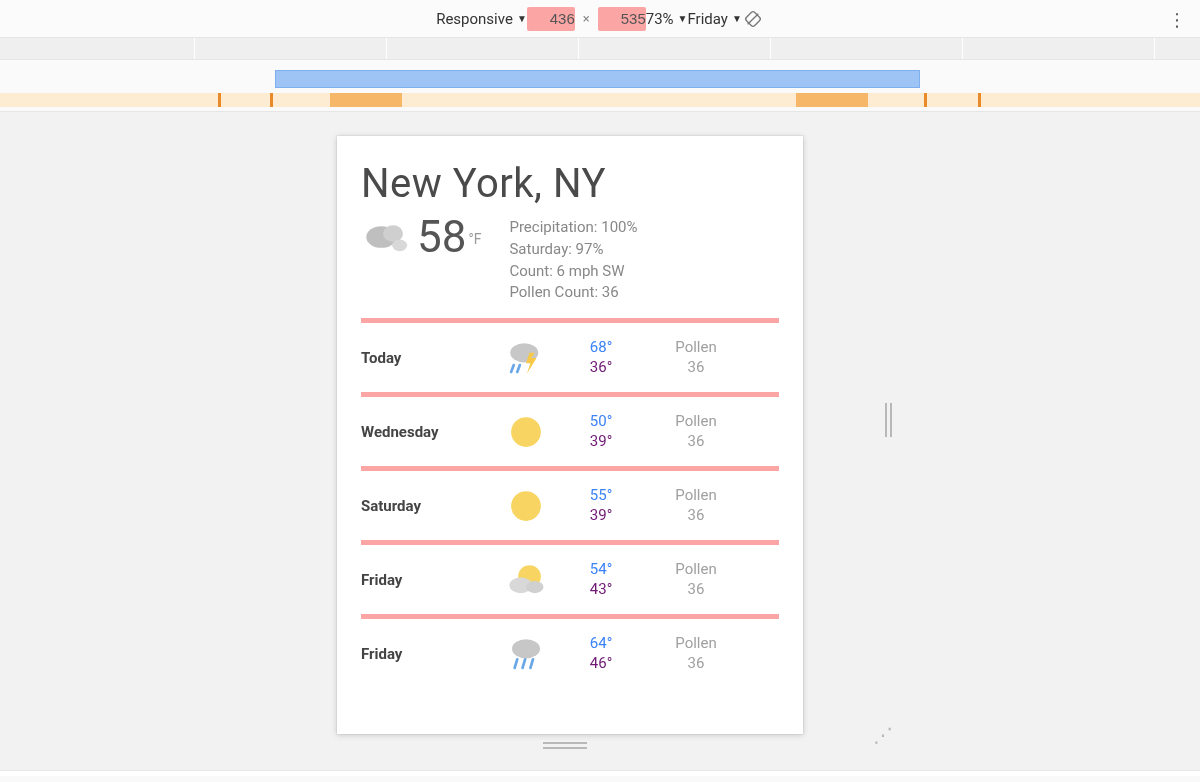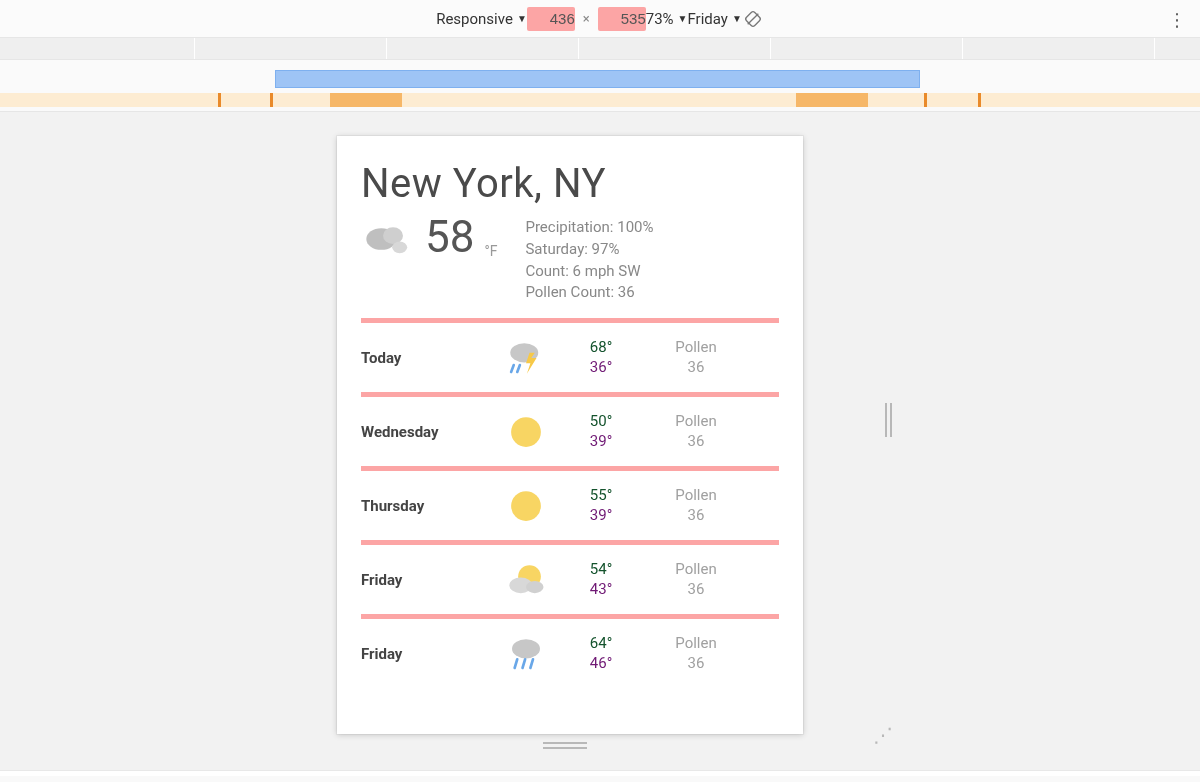--- a/index.html
+++ b/index.html
@@ -109,37 +109,37 @@
   
   .card { padding: 18px 24px 0 24px; }
   .loc {
     font-size: 40px; font-weight: 400; color: #4a4a4a; letter-spacing: 0.5px;
     margin-top: 6px;
   }
   .datecond { margin-top: 8px; font-size: 15px; color: #777; line-height: 1.35; }
   .current {
     display: flex; gap: 28px; margin-top: 4px; align-items:flex-start;
   }
-  .cur-left { display:flex; align-items:flex-end; gap:10px; }
+  .cur-left { display:flex; align-items:center; gap:2px; }
   .cur-left .bigtemp { font-size: 44px; color:#555; font-weight:400; line-height:1; }
   .cur-left .unit { font-size: 14px; color:#999; margin-top:4px; }
   .cur-right { font-size: 15px; color:#888; line-height:1.45; margin-top:2px; }
   .forecast { margin-top: 14px; }
   .frow {
     display:grid;
     grid-template-columns: 130px 70px 80px 110px;
     align-items:center;
     height: 74px;
     border-top: 5px solid #fca5a5;
     font-size: 15px;
   }
   .frow .day { font-weight:700; color:#444; }
   .frow .ico { display:flex; justify-content:center; }
   .frow .temps { text-align:center; line-height:1.3; }
-  .frow .temps .hi { color:#14532d; }
+  .frow .temps .hi { color:#3b82f6; }
   .frow .temps .lo { color:#701a75; }
   .frow .pollen { text-align:center; color:#a0a0a0; line-height:1.3; }
   .pollen .plabel { display:block; }
   .pollen .pval { display:block; }
   
   .statusbar {
     position:absolute; left:0; right:0; bottom:0; height:6px;
     background:#fff; border-top:1px solid #e8e8e8;
   }
   
@@ -258,21 +258,21 @@
               <div class="hi">50°</div>
               <div class="lo">39°</div>
             </div>
             <div class="pollen">
               <span class="plabel">Pollen</span>
               <span class="pval">36</span>
             </div>
           </div>
 
           <div class="frow">
-            <div class="day">Thursday</div>
+            <div class="day">Saturday</div>
             <div class="ico">
               <svg class="ic-sm" viewBox="0 0 48 48">
                 <circle cx="24" cy="24" r="17" fill="#f8d563"></circle>
               </svg>
             </div>
             <div class="temps">
               <div class="hi">55°</div>
               <div class="lo">39°</div>
             </div>
             <div class="pollen">

